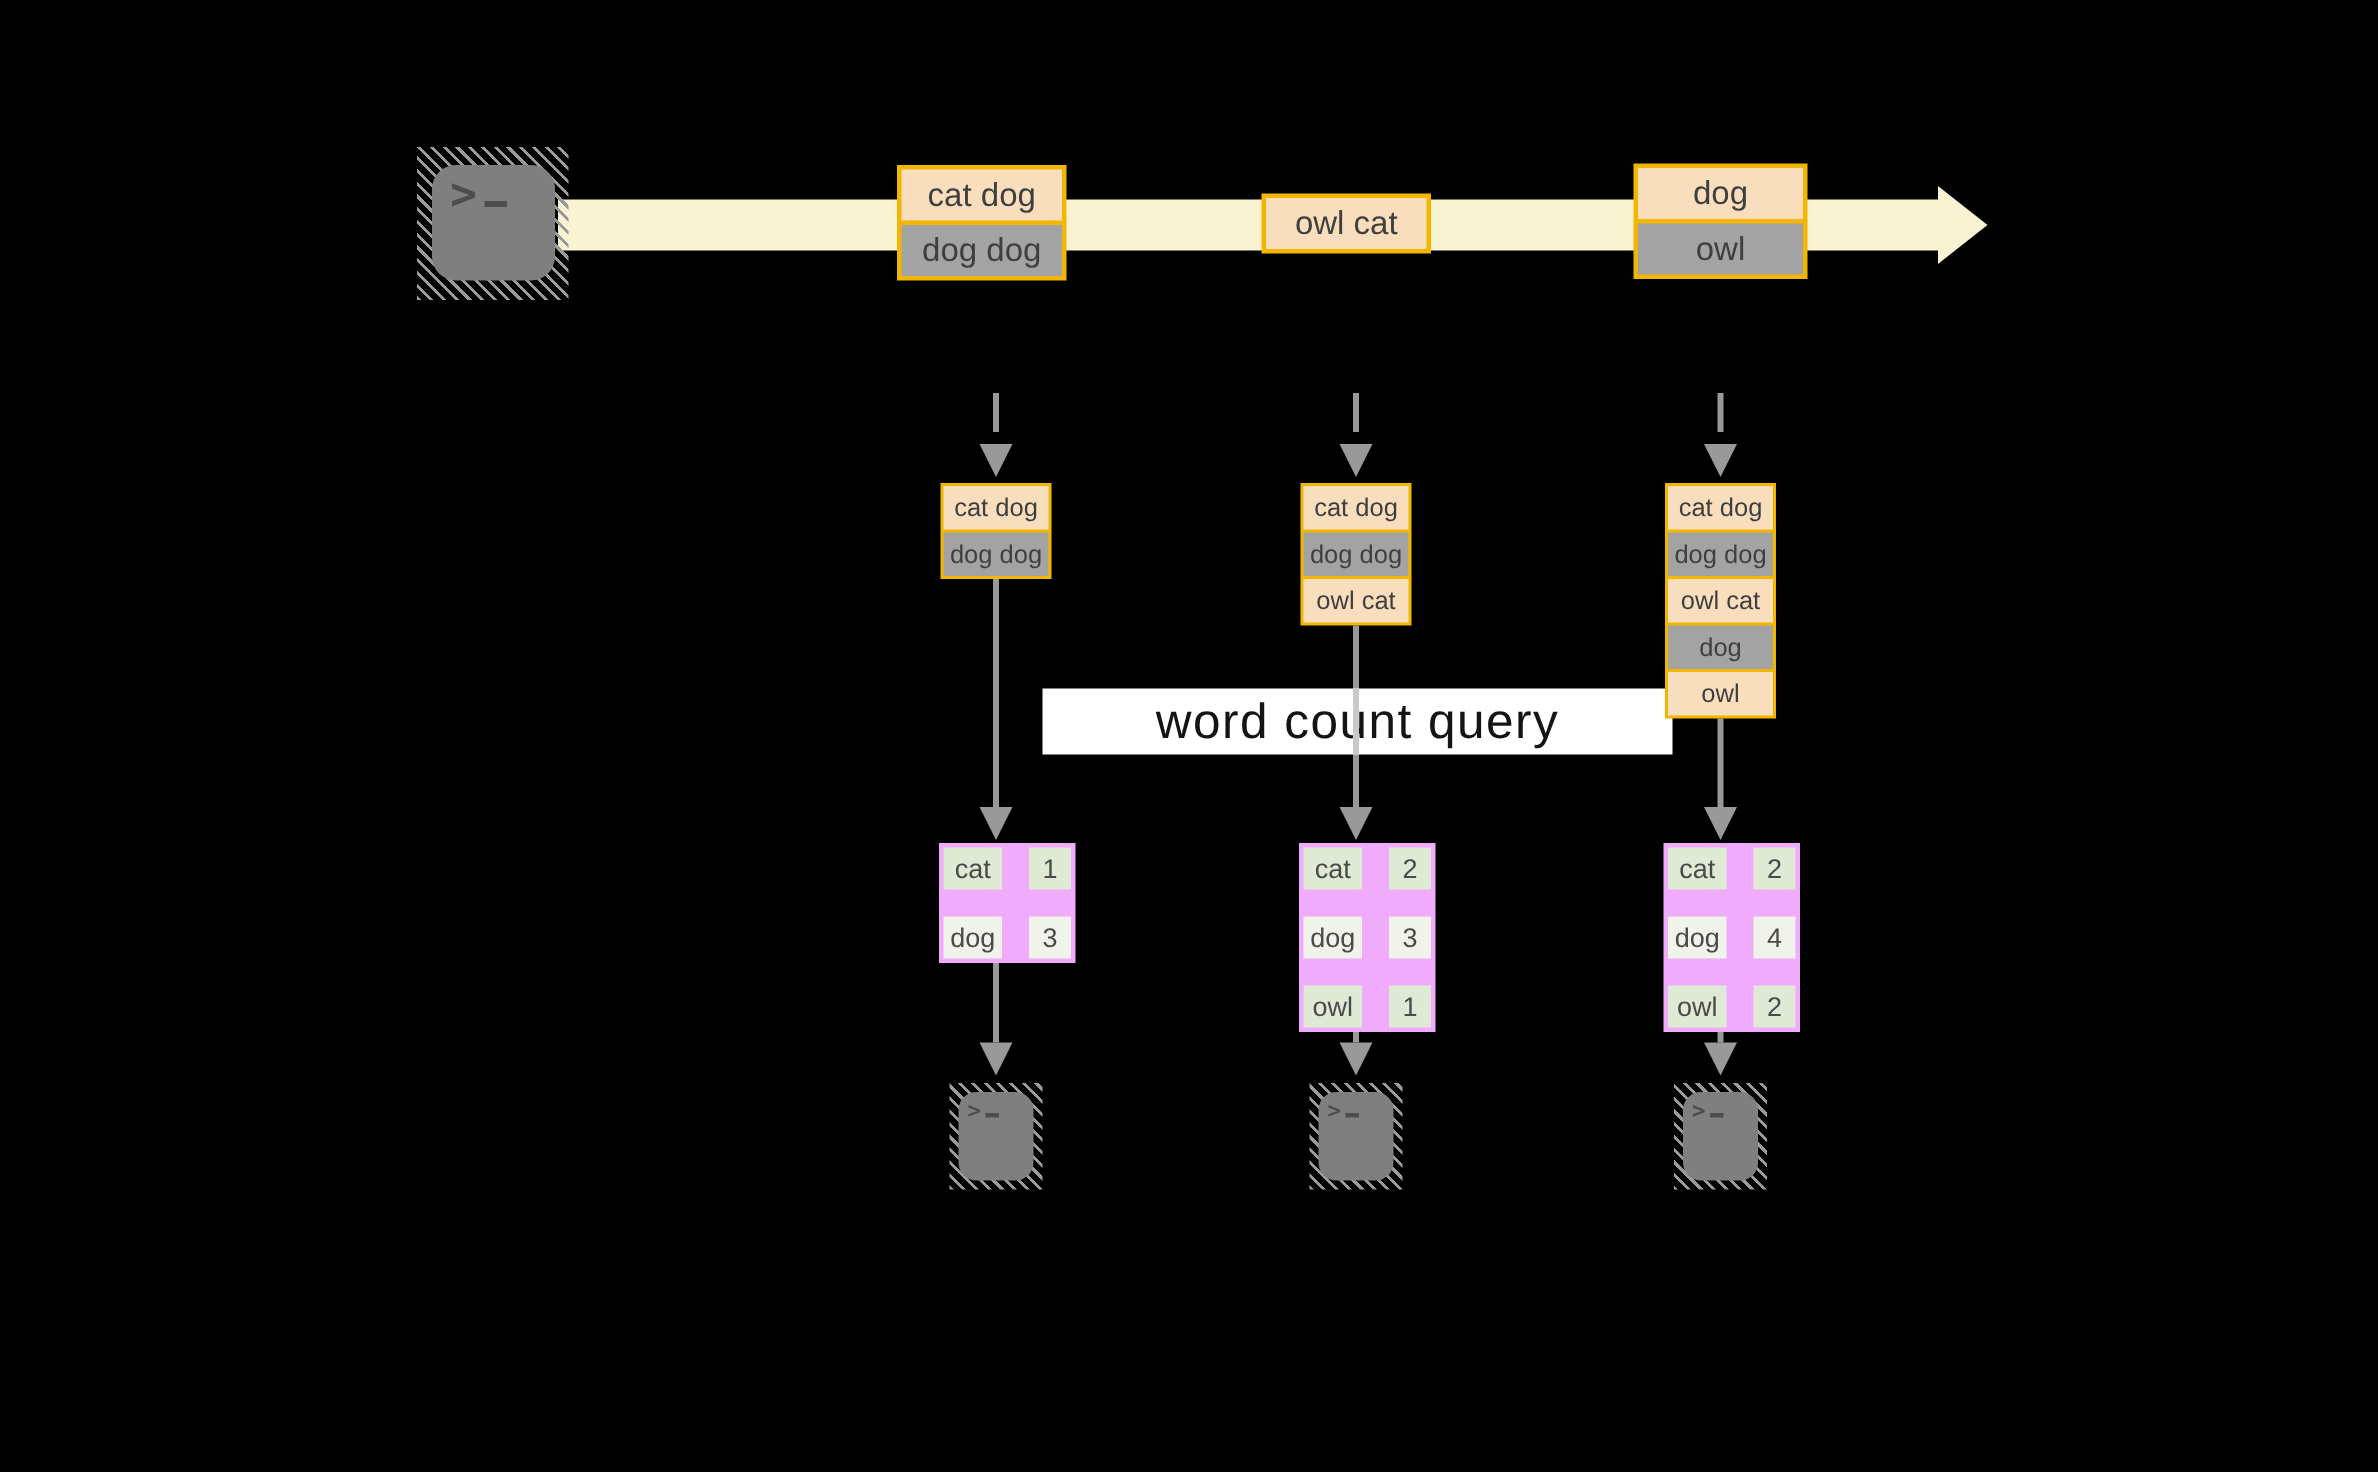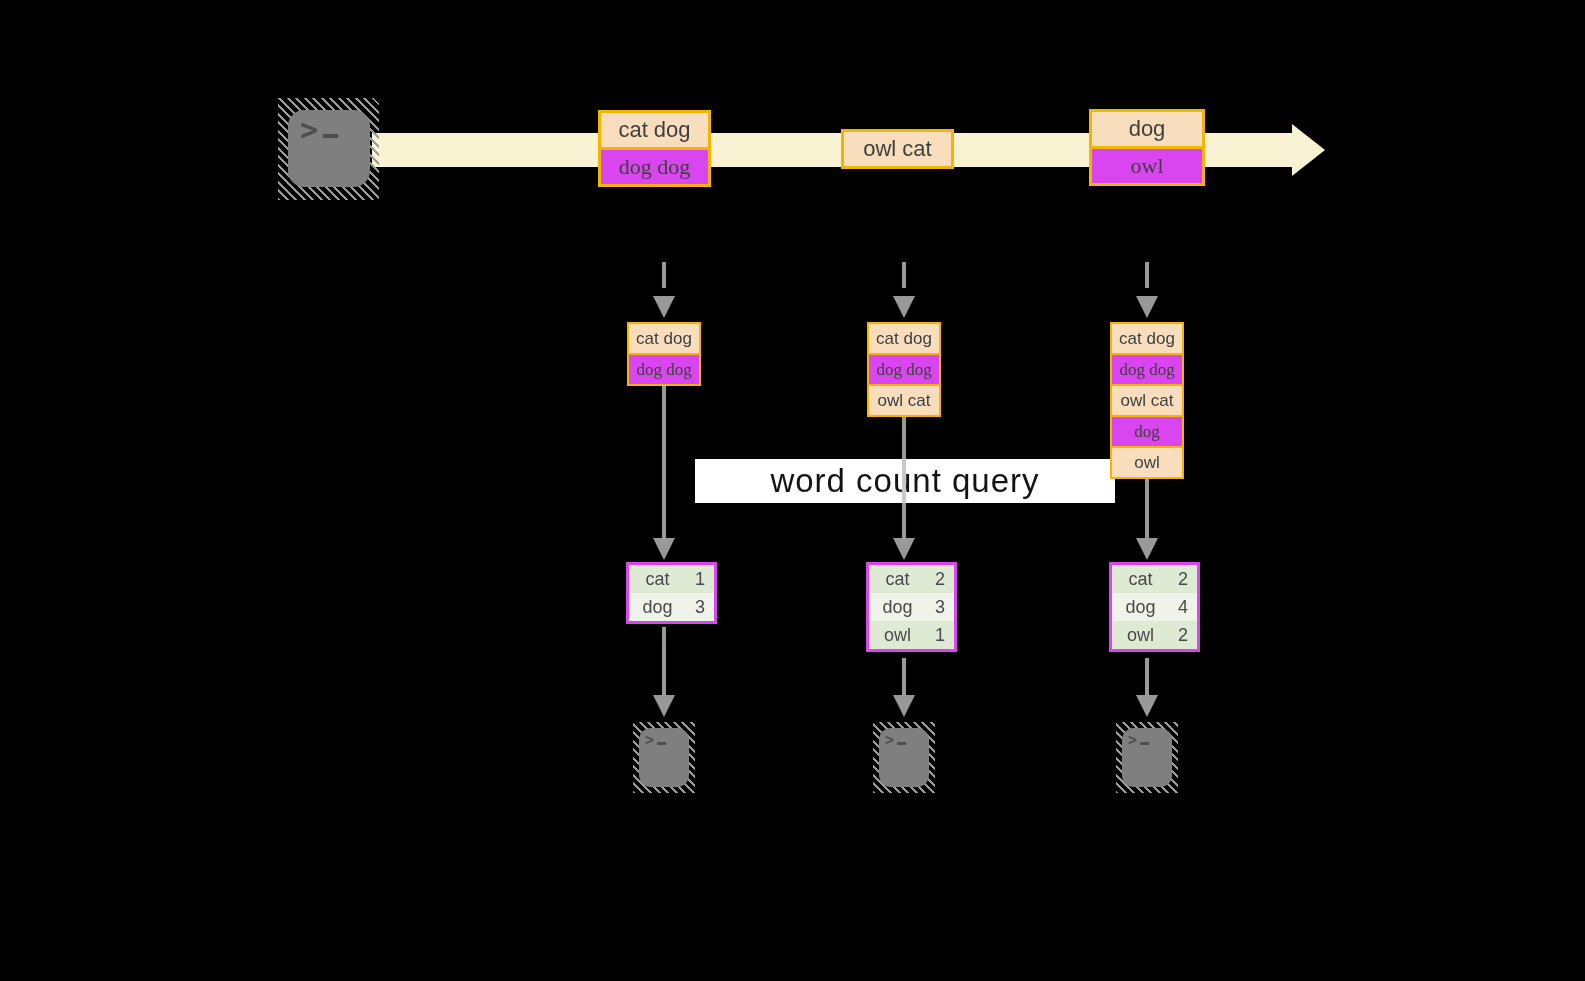--- a/index.html
+++ b/index.html
@@ -9,41 +9,41 @@
   }
   
   .stream-band{position:absolute;left:372px;top:133px;width:920px;height:34px;background:#FAF3D3;z-index:1;}
   .stream-head{position:absolute;left:1292px;top:124px;width:0;height:0;
     border-top:26px solid transparent;border-bottom:26px solid transparent;border-left:33px solid #FAF3D3;z-index:1;}
   
   .obox{position:absolute;background:#F2B600;padding:3px;display:flex;flex-direction:column;gap:3px;box-sizing:border-box;z-index:2;}
   .orow{display:flex;align-items:center;justify-content:center;color:#3F3F3F;}
   .stream-row{height:34px;font-size:22px;width:107px;}
   .peach{background:#F8DEBD;}
-  .cream{background:#d946ef;font-family:Liberation Serif, serif;}
+  .cream{background:#a3a3a3;}
   .box1{left:598px;top:110px;}
   .box2{left:841px;top:129px;}
   .box3{left:1089px;top:109px;}
   .box3 .stream-row{width:110px;}
   
   .stack{position:absolute;top:322px;background:#F2B600;padding:2px;display:flex;flex-direction:column;gap:2px;box-sizing:border-box;z-index:3;}
   .stack .orow{height:29px;font-size:17px;width:70px;}
   .stack1{left:627px;}
   .stack2{left:867px;}
   .stack3{left:1110px;z-index:6;}
   
   .dash{position:absolute;width:4px;height:26px;background:#999999;z-index:1;}
   .vline{position:absolute;width:4px;background:#999999;z-index:1;}
   .tri-down{position:absolute;width:0;height:0;border-left:11px solid transparent;border-right:11px solid transparent;border-top:22px solid #999999;z-index:1;}
   
   .wbar{position:absolute;left:695px;top:459px;width:420px;height:44px;background:#FFFFFF;
     display:flex;align-items:center;justify-content:center;font-size:33px;font-weight:300;color:#141414;z-index:4;letter-spacing:1px;}
   .light-seg{position:absolute;left:902px;top:459px;width:4px;height:44px;background:#C9C9C9;z-index:5;}
   
-  .gtable{position:absolute;top:562px;width:91px;background:#d946ef;padding:3px;display:grid;grid-template-columns:1fr 28px;gap:0;box-sizing:border-box;z-index:3;}
+  .gtable{position:absolute;top:562px;width:91px;background:#f0abfc;padding:3px;display:grid;grid-template-columns:1fr 28px;gap:18px;box-sizing:border-box;z-index:3;}
   .gcell{height:28px;display:flex;align-items:center;justify-content:center;font-size:18px;color:#4A4A4A;}
   .g-dark{background:#DEEAD4;}
   .g-light{background:#EFF3EA;}
   .t1{left:626px;}
   .t2{left:866px;}
   .t3{left:1109px;}
   
   .hatch{position:absolute;background:repeating-linear-gradient(45deg,#9A9A9A 0 2px,transparent 2px 6px);z-index:2;}
   .icon-inner{position:absolute;background:#7F7F7F;}
   .src-icon{left:278px;top:98px;width:101px;height:102px;}

